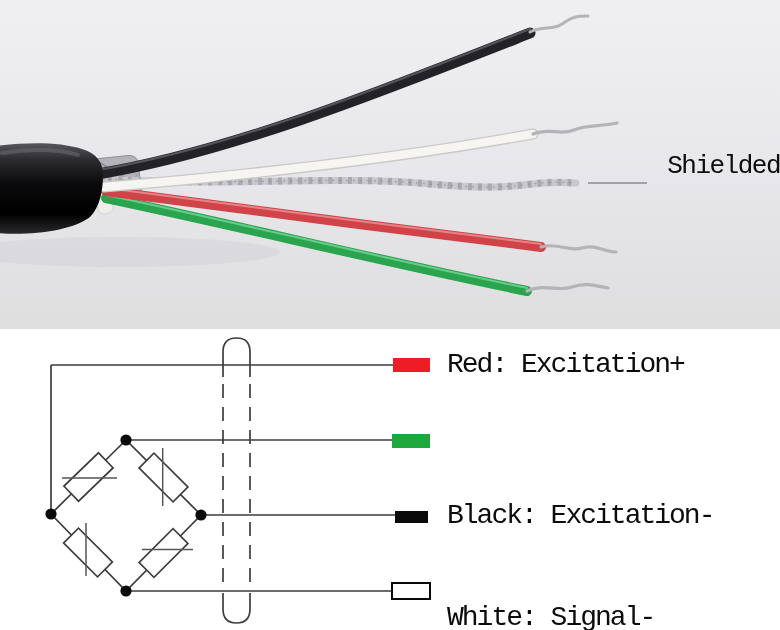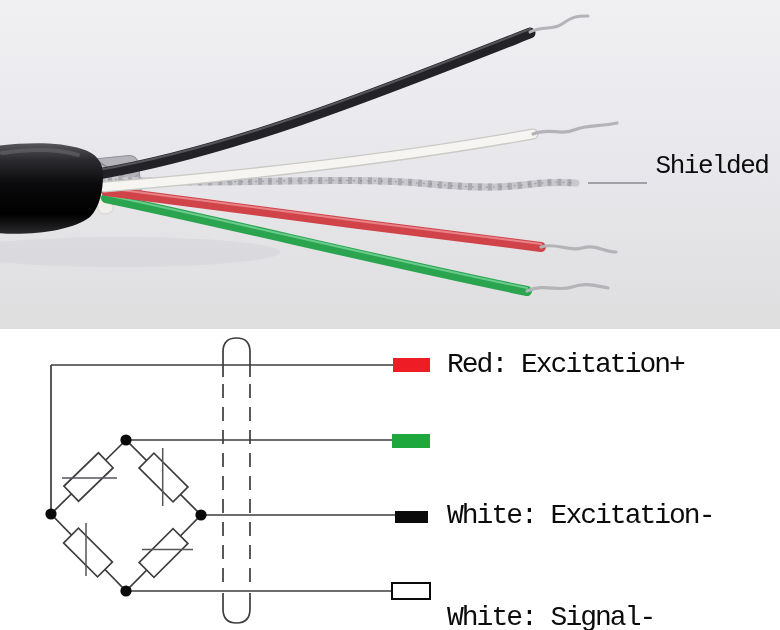--- a/index.html
+++ b/index.html
@@ -3,21 +3,21 @@
 <meta charset="utf-8">
 <style>
   html,body{margin:0;padding:0;background:#ffffff;}
   .stage{
     position:relative;width:780px;height:630px;overflow:hidden;background:#ffffff;
     font-family:"Liberation Mono","DejaVu Sans Mono",monospace;color:#0c0c0c;
   }
   .photo{position:absolute;left:0;top:0;width:780px;height:329px;}
   .photo svg{position:absolute;left:0;top:0;display:block;}
   .photo-label{
-    position:absolute;left:644px;top:150px;width:136px;text-align:center;
+    position:absolute;left:644px;top:150px;width:136px;text-align:right;
     font-size:26px;line-height:33px;letter-spacing:-1.5px;color:#0c0c0c;font-weight:500;
   }
   .diagram{position:absolute;left:0;top:329px;width:780px;height:301px;background:#ffffff;border-radius:10px;}
   .diagram svg{position:absolute;left:0;top:0;display:block;}
   .legend-label{
     position:absolute;left:447px;font-size:28px;line-height:32px;letter-spacing:-2px;
     white-space:nowrap;color:#0c0c0c;font-weight:500;
   }
   .ll-red{top:20px;} .ll-green{top:96px;} .ll-black{top:171px;} .ll-white{top:246px;margin-top:27px;}
 </style>
@@ -144,17 +144,17 @@
         <path d="M223,593 L223,609 Q223,623 236.5,623 Q250,623 250,609 L250,593"></path>
       </g>
 
       <rect x="393" y="358" width="37" height="14" stroke-width="1.2" fill="#ee1c25"></rect>
       <rect x="392" y="434" width="38" height="14" stroke-width="1.2" fill="#1ea73c"></rect>
       <rect x="395" y="511" width="33" height="12" stroke-width="1.2" fill="#0a0a0a"></rect>
       <rect x="392" y="583" width="38" height="16" stroke="#0a0a0a" stroke-width="2" fill="#ffffff"></rect>
     </svg>
 
     <div class="legend-label ll-red">Red: Excitation+</div>
-    <div class="legend-label ll-black">White: Excitation-</div>
+    <div class="legend-label ll-black">Black: Excitation-</div>
     <div class="legend-label ll-white">White: Signal-</div>
   </section>
 
 </div>
 
 </body></html>

